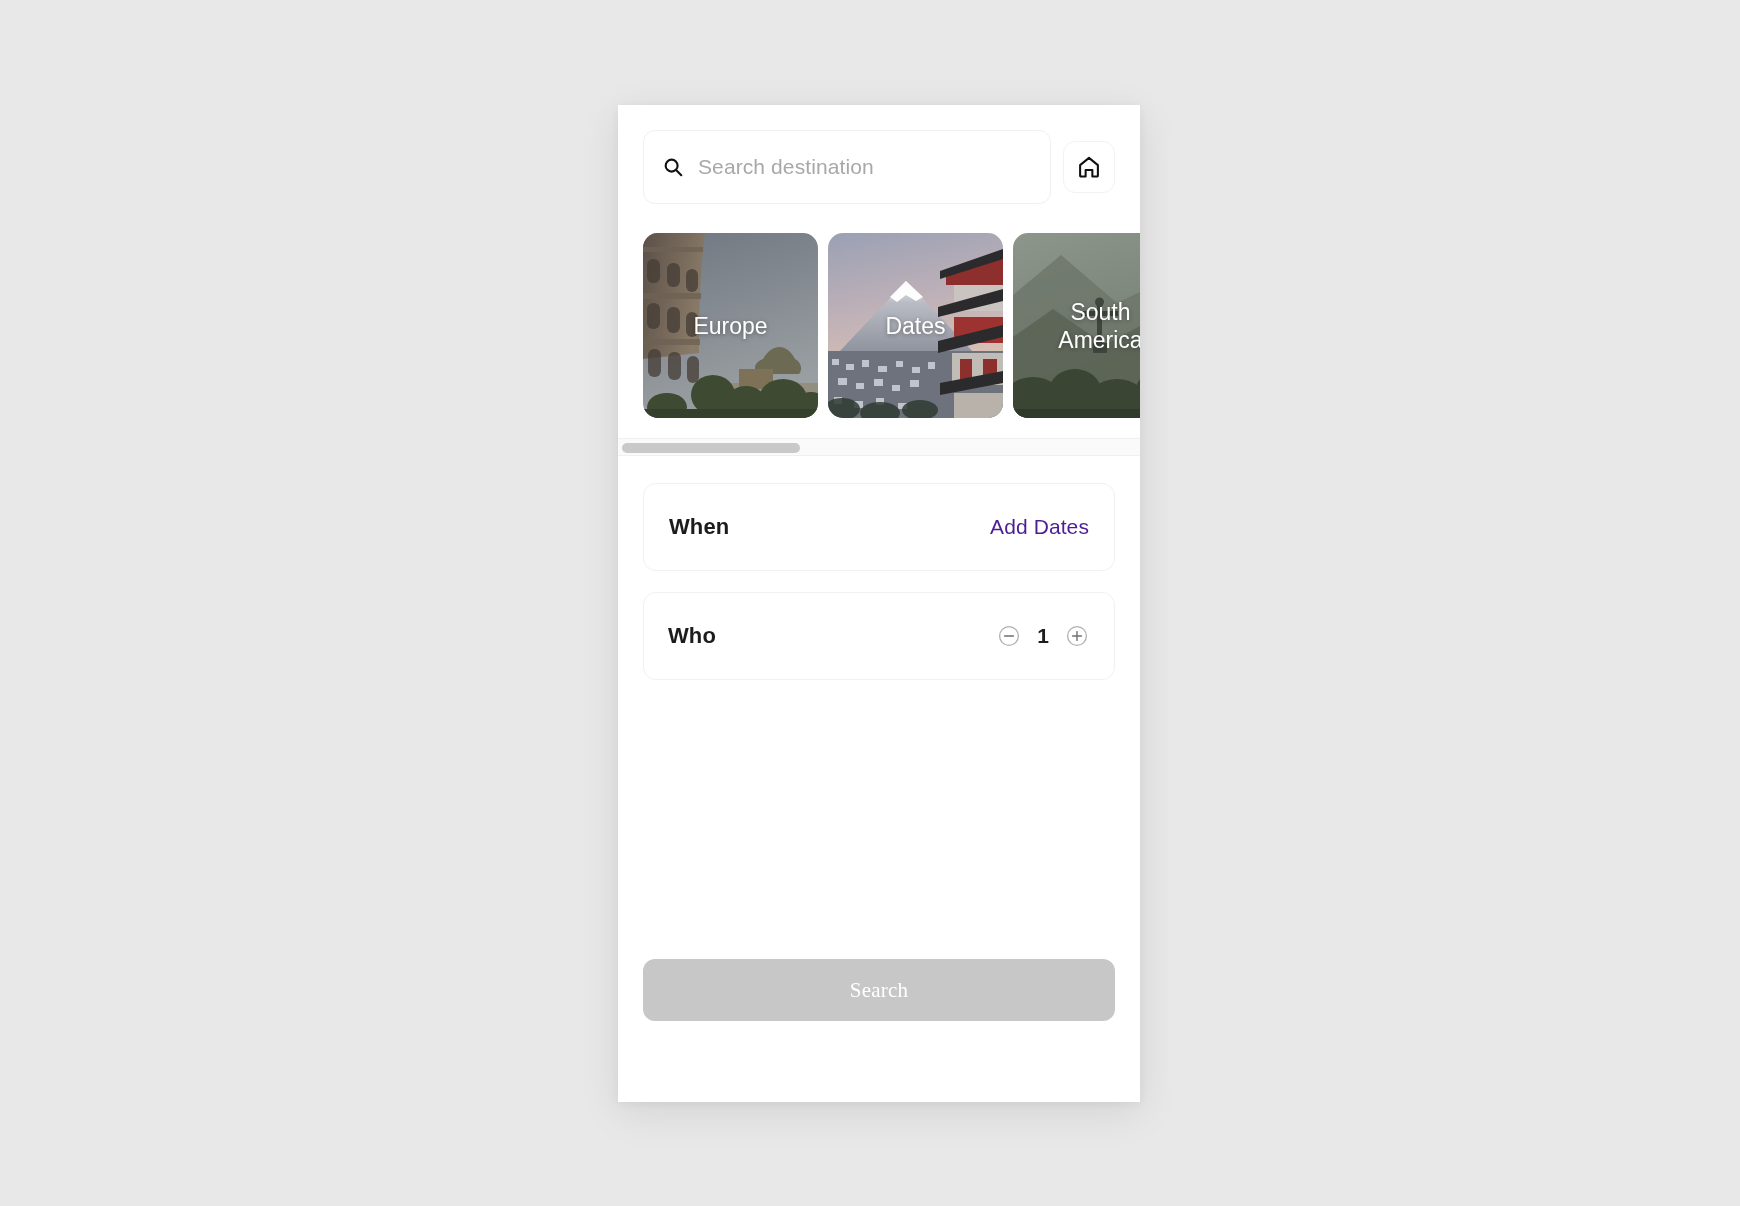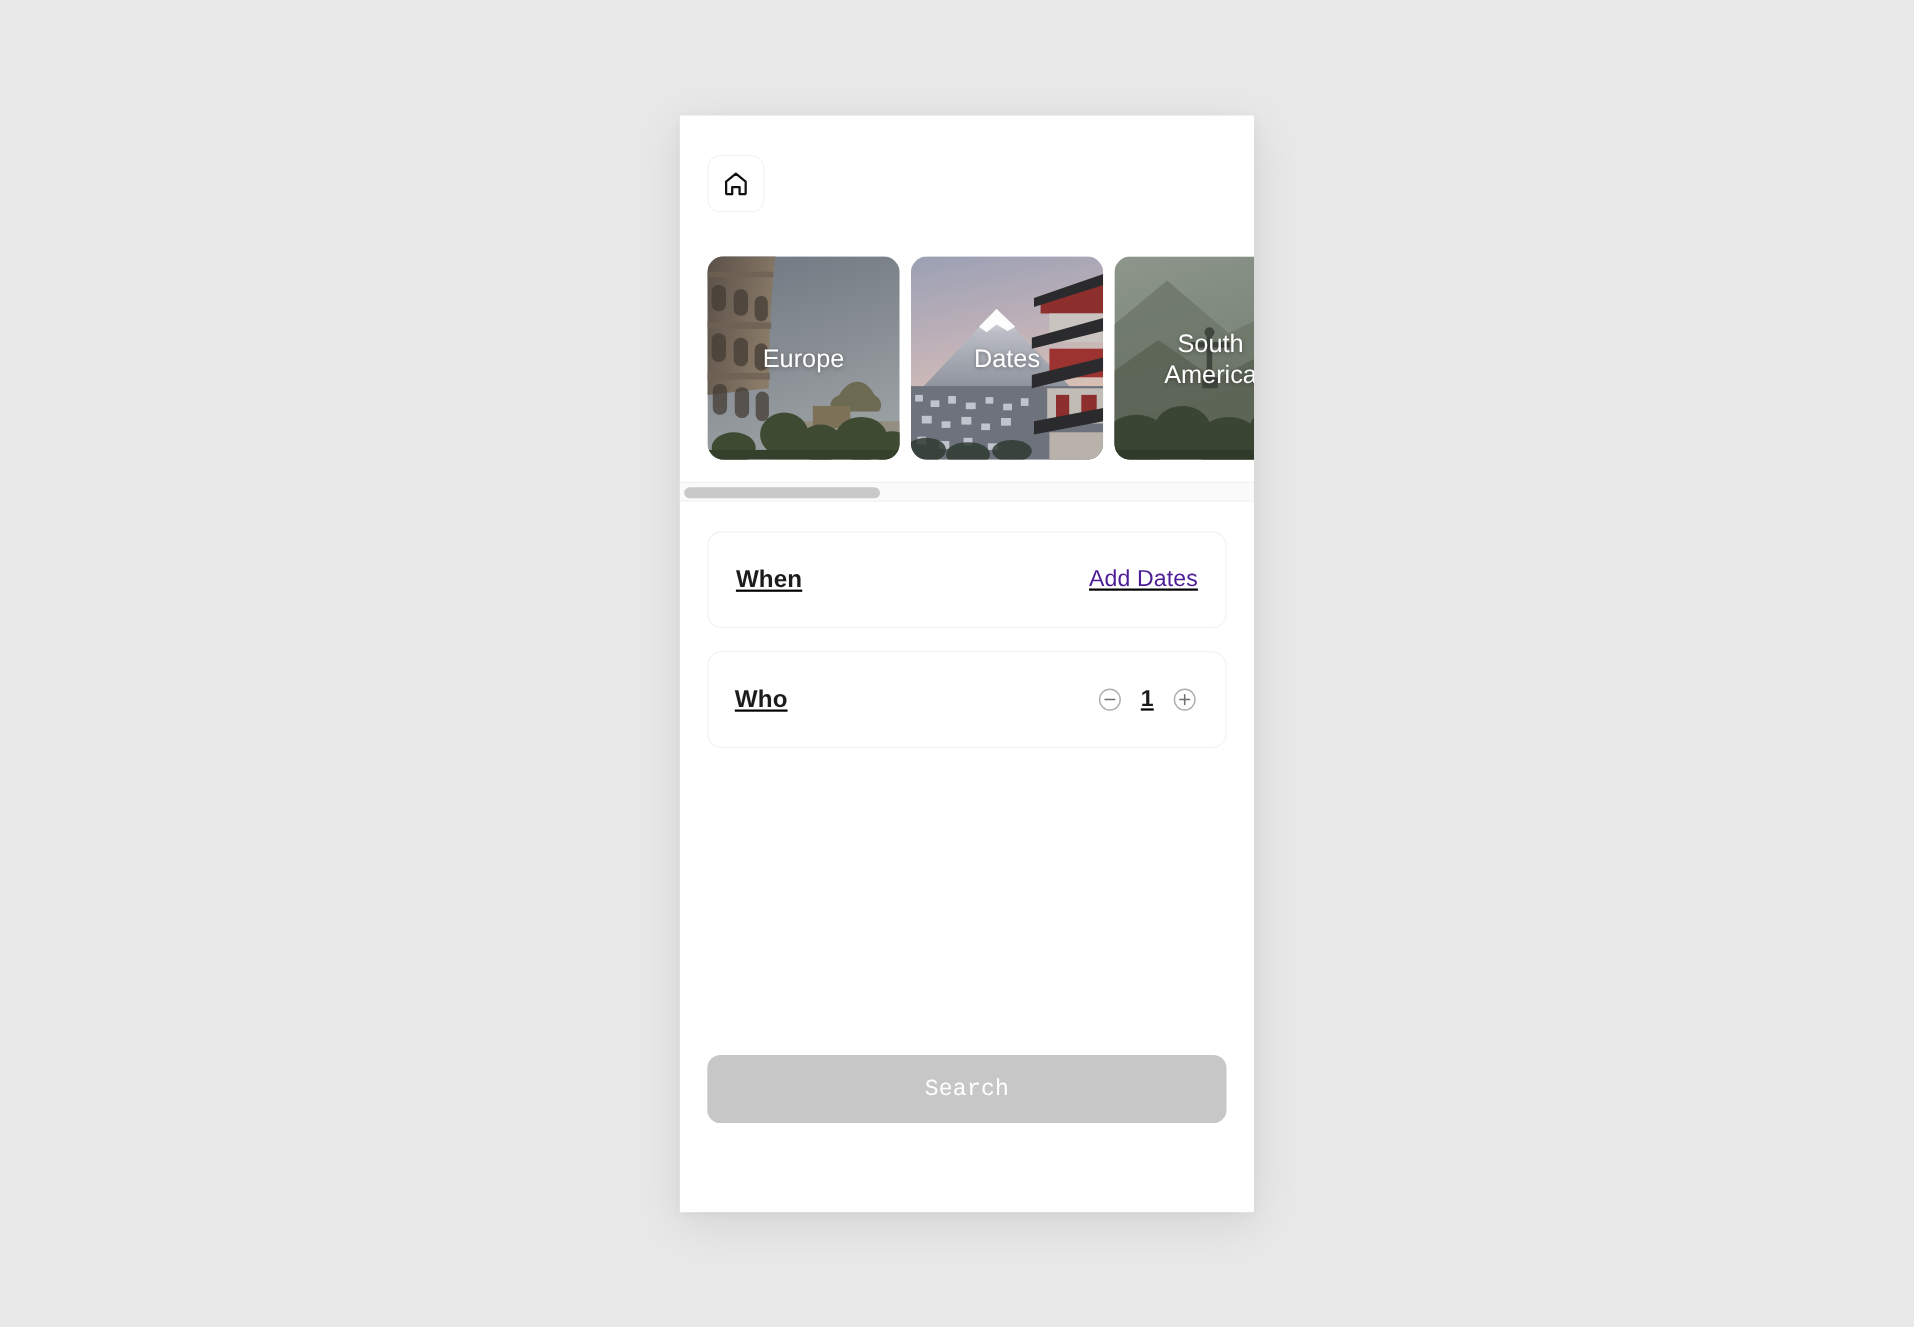--- a/index.html
+++ b/index.html
@@ -141,21 +141,20 @@
     left: 25px;
     width: 472px;
     height: 88px;
     border: 1px solid #f1f1f1;
     border-radius: 13px;
     background: #fff;
     display: flex;
     align-items: center;
     justify-content: space-between;
     padding: 0 25px;
-    text-decoration: underline;
   }
   .option-card.when { top: 378px; }
   .option-card.who  { top: 487px; padding-left: 24px; }
 
   .option-title {
     font-size: 22px;
     font-weight: bold;
     color: #1c1c1e;
     letter-spacing: 0.1px;
   }
@@ -180,34 +179,41 @@
     position: absolute;
     left: 25px;
     top: 854px;
     width: 472px;
     height: 62px;
     border: none;
     border-radius: 12px;
     background: #c7c7c7;
     color: #ffffff;
     font-size: 21px;
-    font-family: Liberation Mono, monospace;
+    font-family: Liberation Serif, serif;
     letter-spacing: 0.2px;
     display: flex;
     align-items: center;
     justify-content: center;
   }
 </style>
 </head>
 <body>
 
 <div class="page">
   <div class="panel">
 
     <div class="search-row">
+      <div class="search-field">
+        <svg class="search-icon" viewBox="0 0 24 24" fill="none">
+          <circle cx="10.5" cy="10.5" r="6.5" stroke="#111" stroke-width="2.3"></circle>
+          <line x1="15.4" y1="15.4" x2="21" y2="21" stroke="#111" stroke-width="2.3" stroke-linecap="round"></line>
+        </svg>
+        <span class="search-placeholder">Search destination</span>
+      </div>
       <div class="home-btn">
         <svg class="home-icon" viewBox="0 0 24 24" fill="none">
           <path d="M3.8 10.3 12 3.6l8.2 6.7V20a0.8 0.8 0 0 1-0.8 0.8h-4.3v-6h-6.2v6H4.6A0.8 0.8 0 0 1 3.8 20z" stroke="#111" stroke-width="1.9" stroke-linejoin="round"></path>
         </svg>
       </div>
     </div>
 
     <div class="cards-viewport">
       <div class="cards-track">
 

